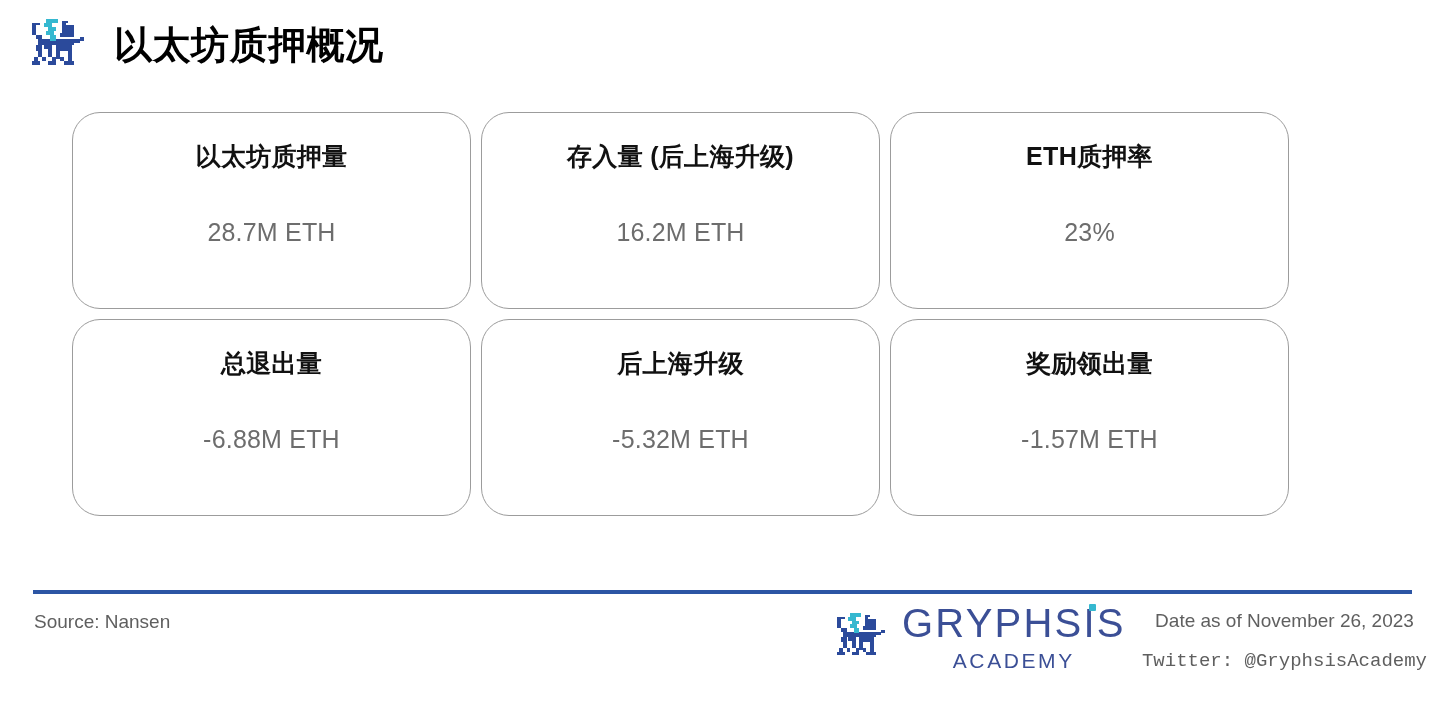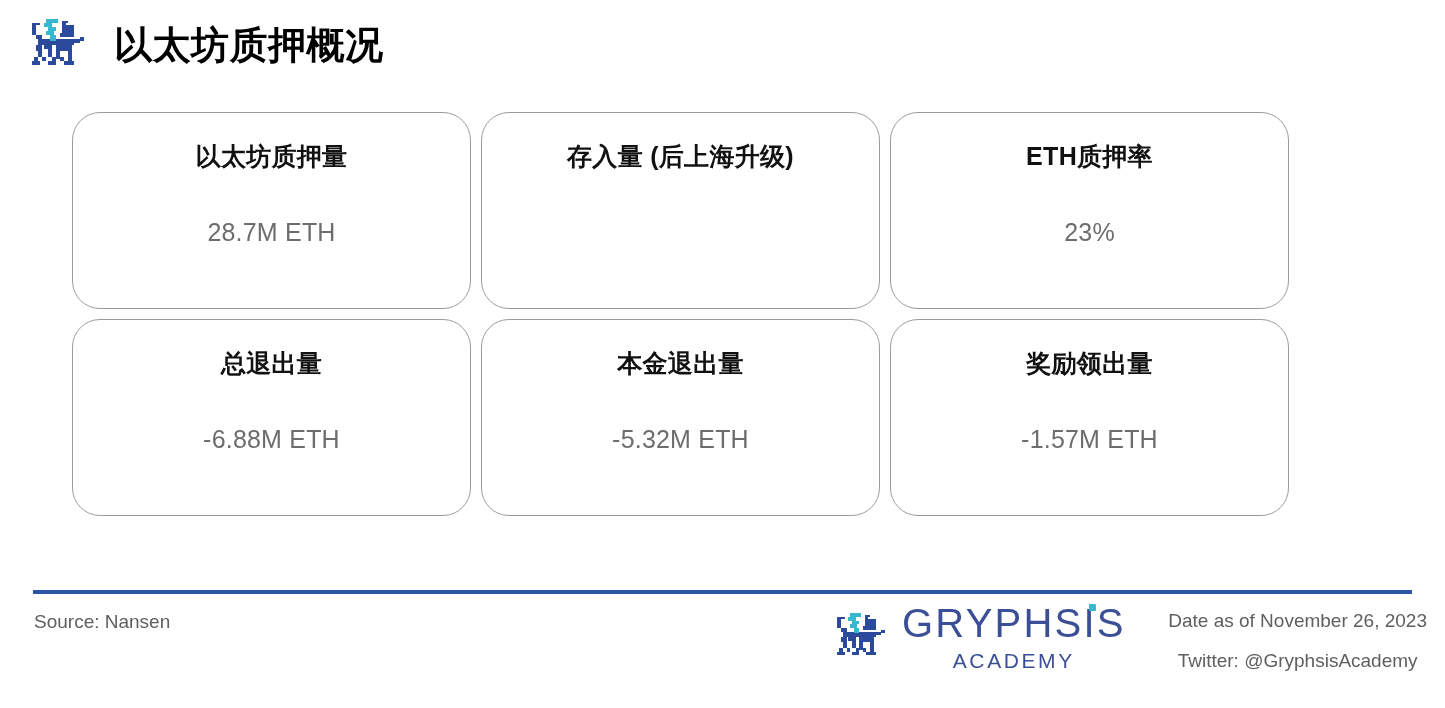--- a/index.html
+++ b/index.html
@@ -172,21 +172,21 @@
     text-align: center;
   }
 
   .footer-date,
   .footer-twitter {
     font-size: 19px;
     color: #5f5f5f;
     white-space: nowrap;
   }
 
-  .footer-twitter { margin-top: 18px; }
+  .footer-twitter { margin-top: 18px; font-family: Liberation Mono, monospace; }
 </style>
 </head>
 <body>
 
 <div class="page">
 
   <div class="header">
     <svg class="brand-mark" viewBox="0 0 32 28" shape-rendering="crispEdges">
       <g fill="#2b4a9b">
         <rect x="3" y="3" width="2" height="2"></rect>
@@ -231,34 +231,35 @@
 
   <div class="cards">
 
     <div class="card">
       <div class="card-title">以太坊质押量</div>
       <div class="card-value">28.7M ETH</div>
     </div>
 
     <div class="card">
       <div class="card-title">存入量 (后上海升级)</div>
+      <div class="card-value">16.2M ETH</div>
     </div>
 
     <div class="card">
       <div class="card-title">ETH质押率</div>
       <div class="card-value">23%</div>
     </div>
 
     <div class="card">
       <div class="card-title">总退出量</div>
       <div class="card-value">-6.88M ETH</div>
     </div>
 
     <div class="card">
-      <div class="card-title">本金退出量</div>
+      <div class="card-title">后上海升级</div>
       <div class="card-value">-5.32M ETH</div>
     </div>
 
     <div class="card">
       <div class="card-title">奖励领出量</div>
       <div class="card-value">-1.57M ETH</div>
     </div>
 
   </div>
 

